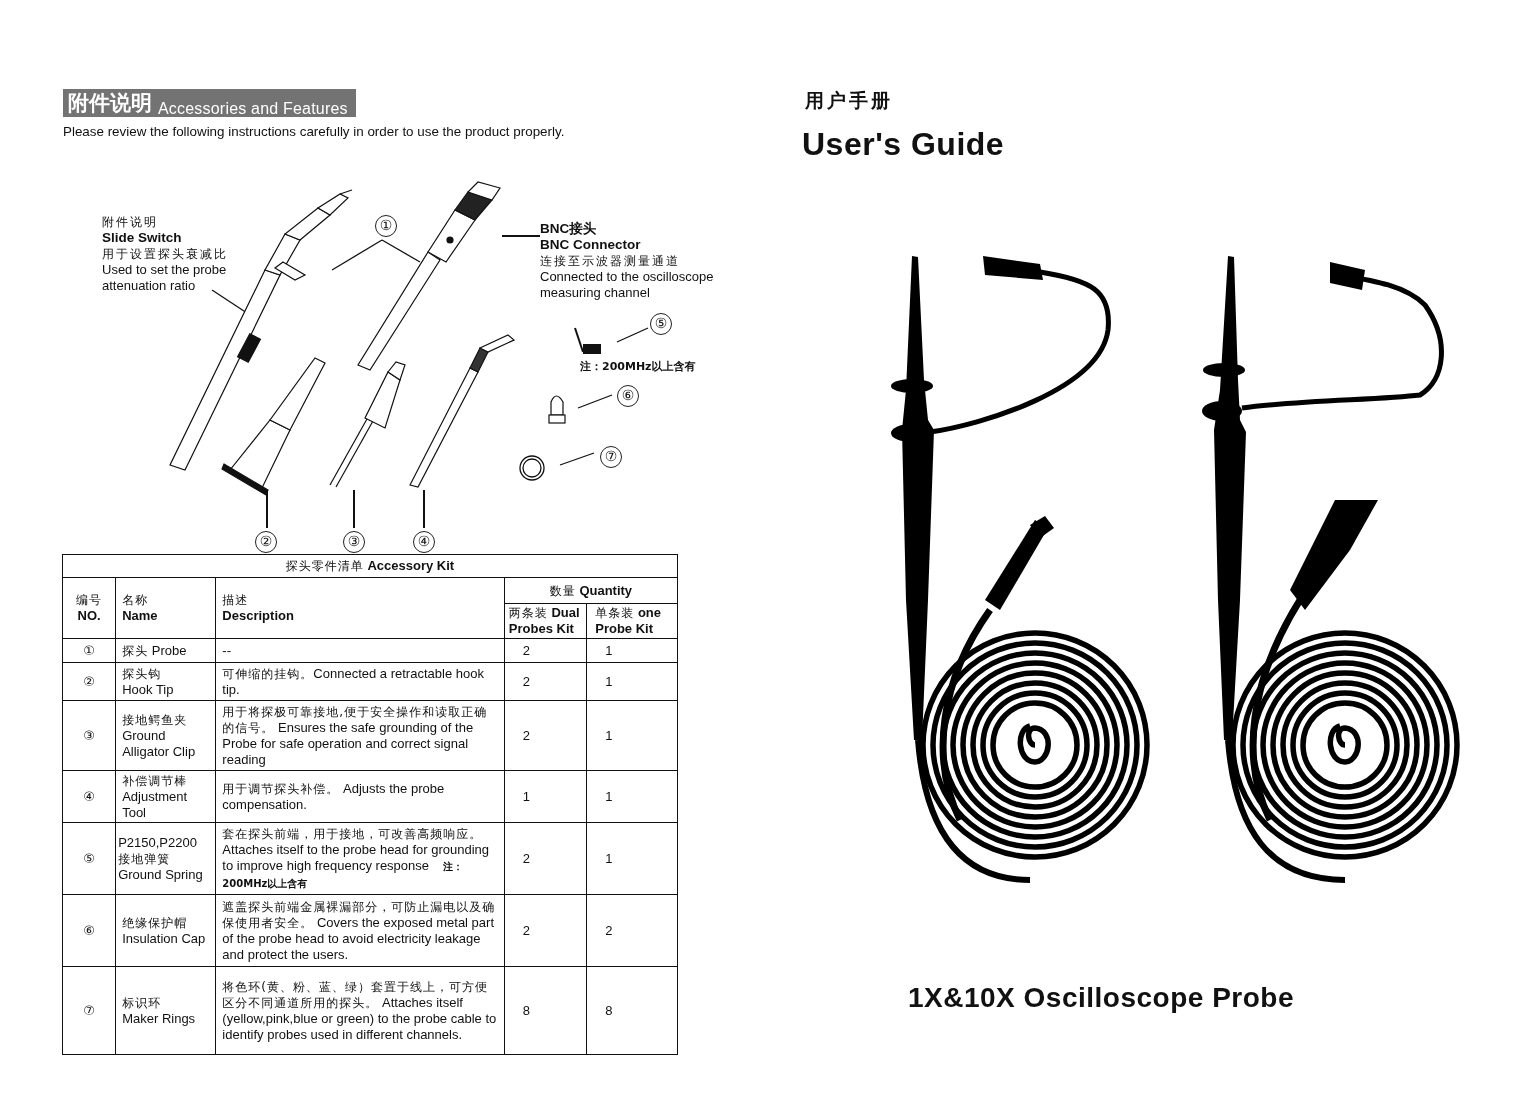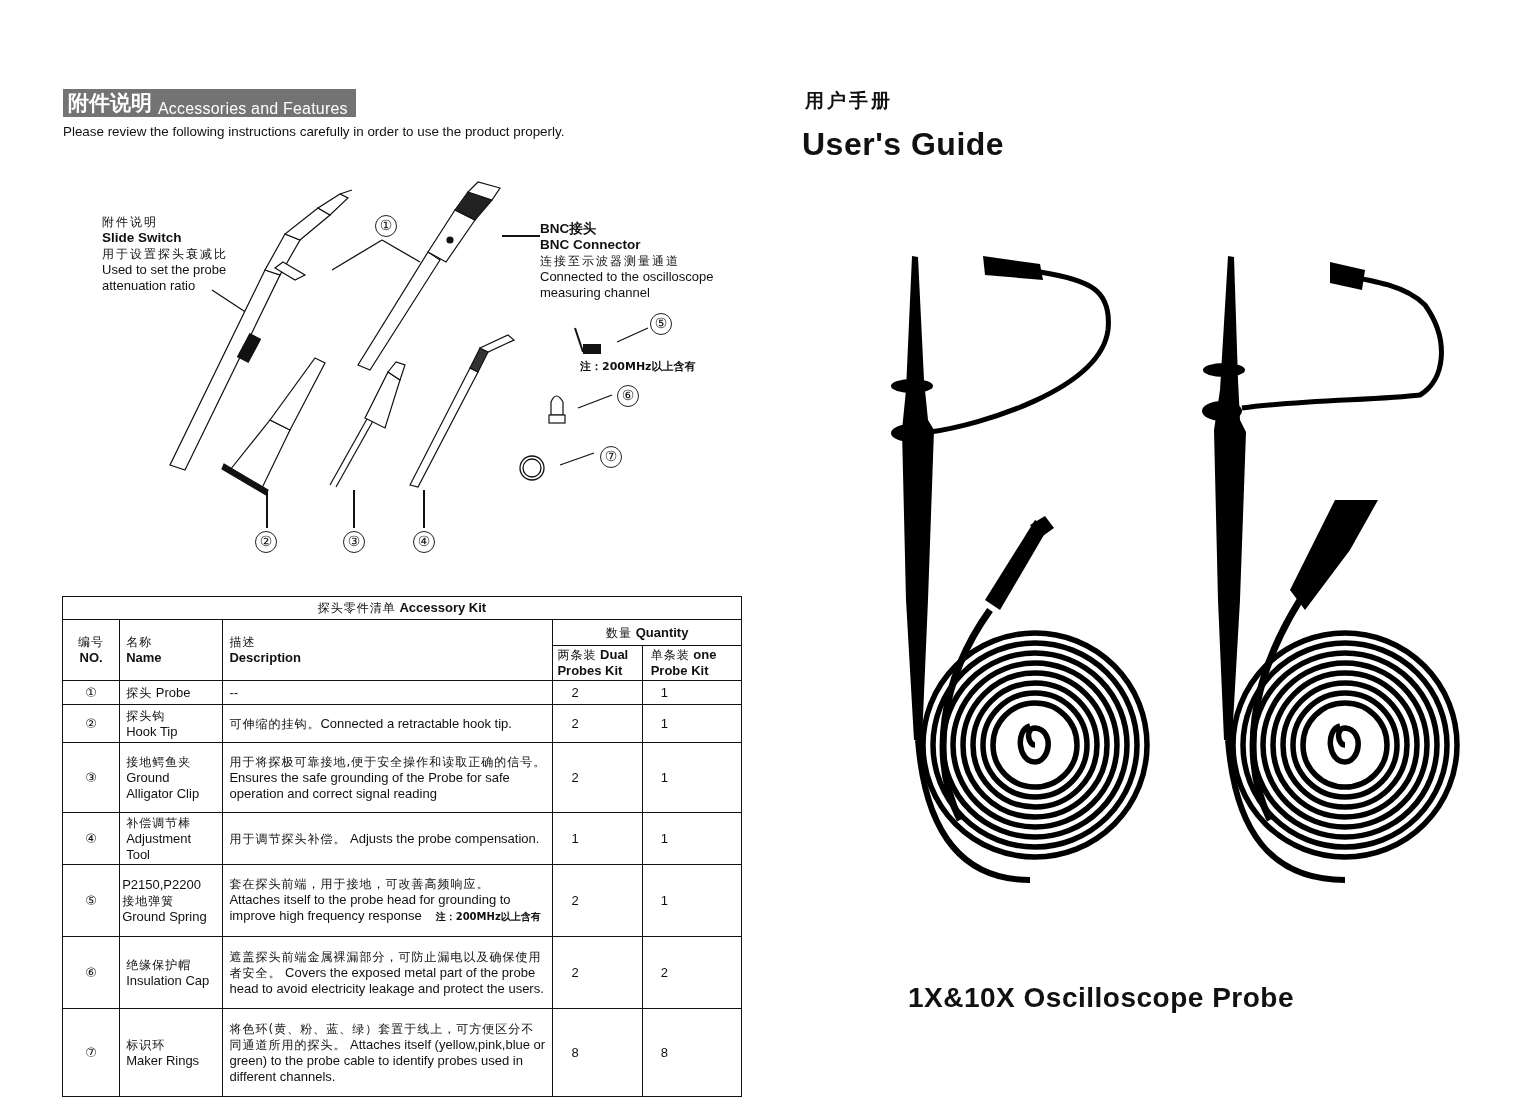--- a/index.html
+++ b/index.html
@@ -17,21 +17,21 @@
 
   .label { font-size:13px; line-height:16px; white-space:nowrap; }
   .label .zh { font-size:12px; letter-spacing:2px; font-family:"DejaVu Sans", sans-serif; }
   .label .bold { font-weight:bold; font-size:13.5px; }
   .note-small { font-size:11px; font-weight:bold; white-space:nowrap; font-family:"DejaVu Sans", sans-serif; }
 
   .circ { width:20px; height:20px; border:1.3px solid #222; border-radius:50%;
           font-size:14px; line-height:20px; text-align:center; font-family:"Liberation Serif", serif; }
 
   
-  table.kit { position:absolute; left:62px; top:596px; width:680px; border-collapse:collapse;
+  table.kit { position:absolute; left:62px; top:554px; width:616px; border-collapse:collapse;
               font-size:13px; line-height:16px; }
   table.kit td, table.kit th { border:1.5px solid #111; padding:0 6px; vertical-align:middle; text-align:left; }
   table.kit th { font-weight:bold; }
   table.kit .cap { text-align:center; height:22px; font-weight:bold; font-size:13px; }
   table.kit .zh { font-family:"DejaVu Sans", sans-serif; font-size:12px; font-weight:normal; letter-spacing:1px; }
   table.kit .no { text-align:center; width:44px; font-size:13px; }
   table.kit .name { width:90px; }
   table.kit .desc { width:316px; }
   table.kit .q1 { width:80px; }
   table.kit .q2 { width:82px; }

